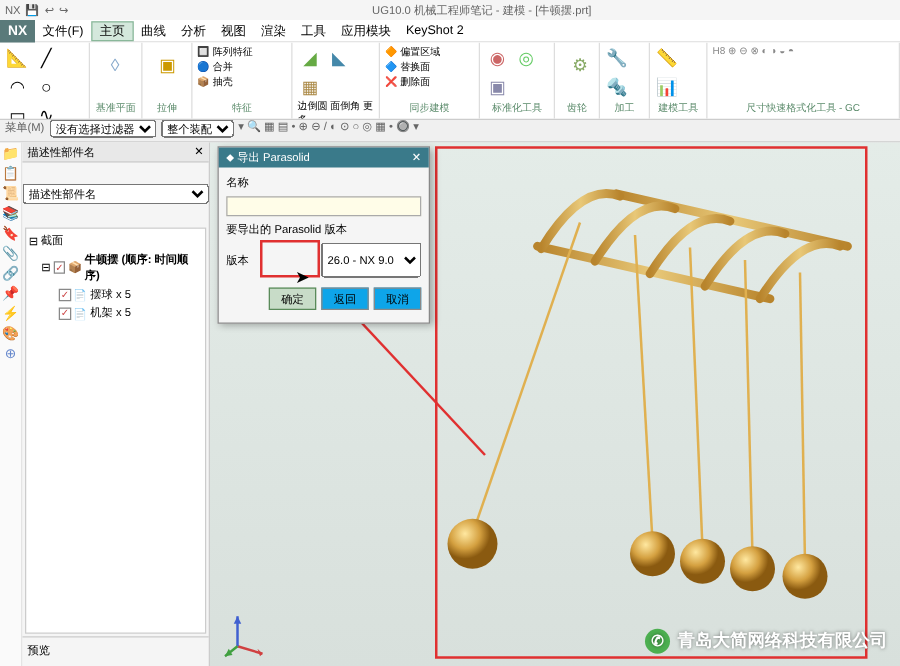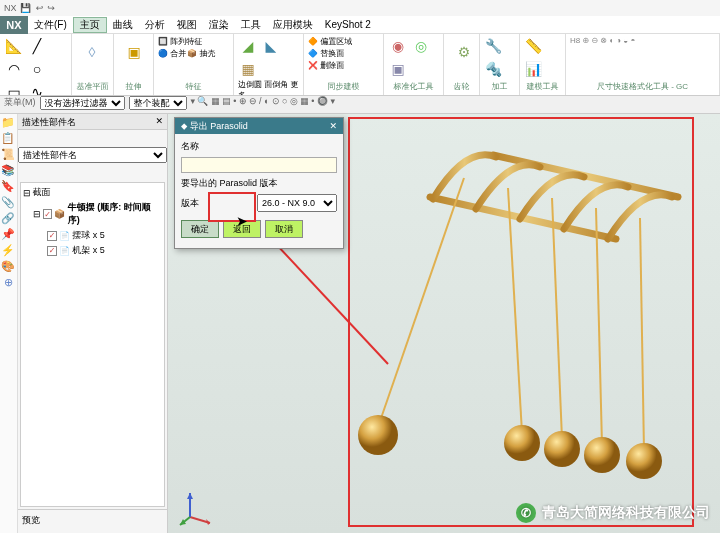--- a/index.html
+++ b/index.html
@@ -30,43 +30,44 @@
 .tree .row.l1 { padding-left:10px; }
 .tree .row.l2 { padding-left:24px; }
 .cb { width:10px; height:10px; border:1px solid #888; display:inline-flex; align-items:center; justify-content:center; font-size:8px; background:#fff; }
 .cb.ck::after { content:"✓"; color:#c44; }
 .navbot { height:24px; border-top:1px solid #ccc; font-size:9px; padding:4px; }
 .viewport { flex:1; background:linear-gradient(#e4ece8,#d8e0dc); position:relative; }
 .dialog { position:absolute; left:6px; top:3px; width:170px; background:#f5f5f5; border:1px solid #888; box-shadow:2px 2px 6px rgba(0,0,0,.3); z-index:10; }
 .dialog .dhdr { height:16px; background:#3a7a8a; color:#fff; font-size:9px; padding:2px 6px; display:flex; justify-content:space-between; align-items:center; }
 .dialog .dbody { padding:6px; font-size:9px; display:flex; flex-direction:column; gap:4px; }
 .dialog input[type=text] { width:100%; height:16px; border:1px solid #aaa; background:#fffde8; font-size:9px; }
-.dialog select { width:80px; font-size:9px; height:18px; float:right; }
+.dialog select { width:80px; font-size:9px; height:28px; float:right; }
 .dialog .row { display:flex; justify-content:space-between; align-items:center; }
-.dialog .btns { display:flex; justify-content:flex-start; gap:4px; padding:4px 0; }
-.dialog .btns button { width:38px; height:18px; font-size:9px; border:1px solid #888; background:#bef264; cursor:pointer; }
+.dialog .btns { display:flex; justify-content:flex-end; gap:4px; padding:4px 0; }
+.dialog .btns button { width:38px; height:18px; font-size:9px; border:1px solid #888; background:#0ea5e9; cursor:pointer; }
 .okhl { position:absolute; border:2px solid #e03030; width:48px; height:30px; left:40px; top:78px; z-index:11; pointer-events:none; }
 .cursor { position:absolute; left:68px; top:99px; z-index:12; font-size:14px; color:#000; pointer-events:none; }
 .modelframe { position:absolute; left:180px; top:3px; width:346px; height:410px; border:2px solid #e03030; pointer-events:none; }
 .leader { position:absolute; left:80px; top:100px; width:160px; height:160px; z-index:9; pointer-events:none; }
 .triad { position:absolute; left:10px; bottom:6px; width:40px; height:40px; }
 .watermark { position:absolute; right:10px; bottom:10px; color:#fff; font-size:14px; font-weight:bold; text-shadow:0 0 3px rgba(0,0,0,.5); display:flex; align-items:center; gap:6px; }
 .wmicon { width:20px; height:20px; border-radius:50%; background:#4caf50; color:#fff; display:flex; align-items:center; justify-content:center; font-size:12px; }
 svg.model { position:absolute; left:180px; top:3px; width:346px; height:410px; }
 </style>
 </head>
 <body>
 
 <div class="titlebar">
   <div class="left">
     <span>NX</span>
     <span>💾</span>
     <span>↩</span>
     <span>↪</span>
   </div>
+  <div class="center">UG10.0 机械工程师笔记 - 建模 - [牛顿摆.prt]</div>
 </div>
 
 <div class="menubar">
   <div class="nx-logo">NX</div>
   <span>文件(F)</span>
   <span class="active">主页</span>
   <span>曲线</span>
   <span>分析</span>
   <span>视图</span>
   <span>渲染</span>
@@ -90,21 +91,21 @@
   </div>
   <div class="rgroup" style="width:42px">
     <div class="ricon lg" style="color:#8ac">◊</div>
     <div class="lbl">基准平面</div>
   </div>
   <div class="rgroup" style="width:40px">
     <div class="ricon lg" style="color:#c90">▣</div>
     <div class="lbl">拉伸</div>
   </div>
   <div class="rgroup" style="width:80px">
-    <div class="icons" style="flex-direction:row;gap:1px;font-size:8px">
+    <div class="icons" style="flex-direction:column;gap:1px;font-size:8px">
       <div>🔲 <span>阵列特征</span></div>
       <div>🔵 <span>合并</span></div>
       <div>📦 <span>抽壳</span></div>
     </div>
     <div class="lbl">特征</div>
   </div>
   <div class="rgroup" style="width:70px">
     <div class="icons">
       <div class="ricon" style="color:#6a4">◢</div>
       <div class="ricon" style="color:#48a">◣</div>

